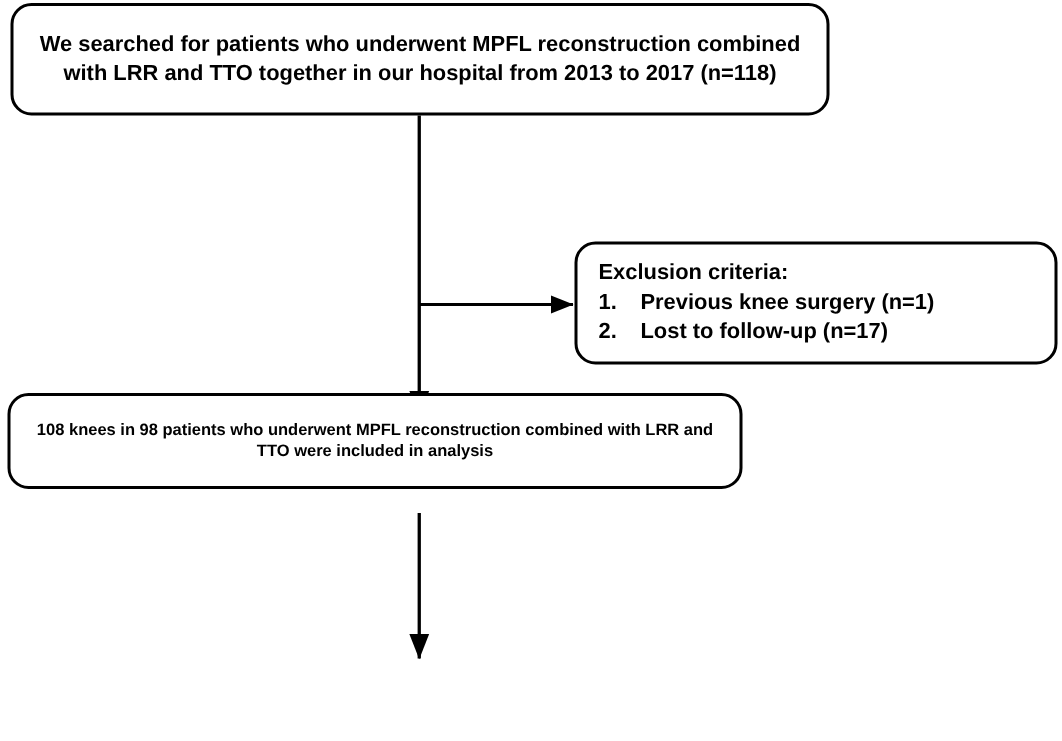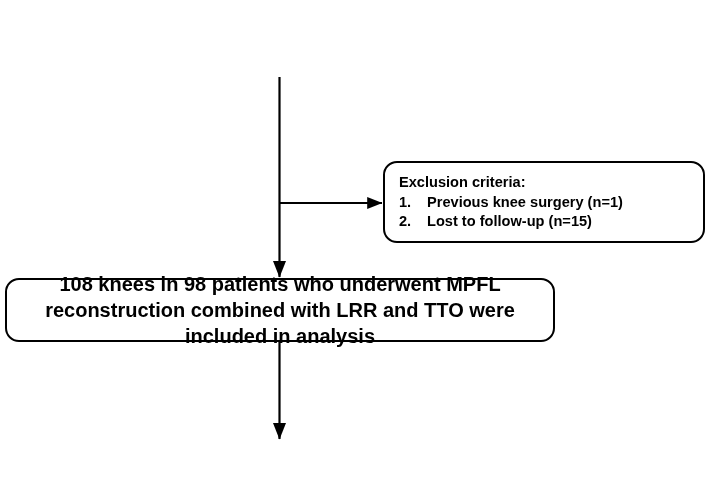--- a/index.html
+++ b/index.html
@@ -75,24 +75,24 @@
   #box-exclusion .excl-num {
     width: 28px;
     flex: 0 0 28px;
   }
   #box-exclusion .excl-label {
     flex: 1 1 auto;
   }
   
   #box-included {
     left: 5px;
-    top: 278px;
-    width: 550px;
+    top: 262px;
+    width: 490px;
     height: 64px;
-    font-size: 20px;
+    font-size: 11px;
   }
   
   #box-analysis {
     left: 3px;
     top: 440px;
     width: 554px;
     height: 52px;
     font-size: 14.6px;
   }
   
@@ -117,31 +117,34 @@
       </marker>
     </defs>
 
     <line x1="279.5" y1="77" x2="279.5" y2="277" stroke="#000000" stroke-width="2.2" marker-end="url(#arrowhead)"></line>
 
     <line x1="280" y1="203" x2="382" y2="203" stroke="#000000" stroke-width="2" marker-end="url(#arrowhead)"></line>
 
     <line x1="279.5" y1="342" x2="279.5" y2="439" stroke="#000000" stroke-width="2.2" marker-end="url(#arrowhead)"></line>
   </svg>
 
+  <div class="flow-box" id="box-search">
+    <span class="box-text">We searched for patients who underwent MPFL reconstruction combined with LRR and TTO together in our hospital from 2013 to 2017 (n=118)</span>
+  </div>
 
   <div class="flow-box" id="box-exclusion">
     <div class="excl-inner">
       <span class="excl-title">Exclusion criteria:</span>
       <div class="excl-item">
         <span class="excl-num">1.</span>
         <span class="excl-label">Previous knee surgery (n=1)</span>
       </div>
       <div class="excl-item">
         <span class="excl-num">2.</span>
-        <span class="excl-label">Lost to follow-up (n=15)</span>
+        <span class="excl-label">Lost to follow-up (n=17)</span>
       </div>
     </div>
   </div>
 
   <div class="flow-box" id="box-included">
     <span class="box-text">108 knees in 98 patients who underwent MPFL reconstruction combined with LRR and TTO were included in analysis</span>
   </div>
 
 
 </div>

